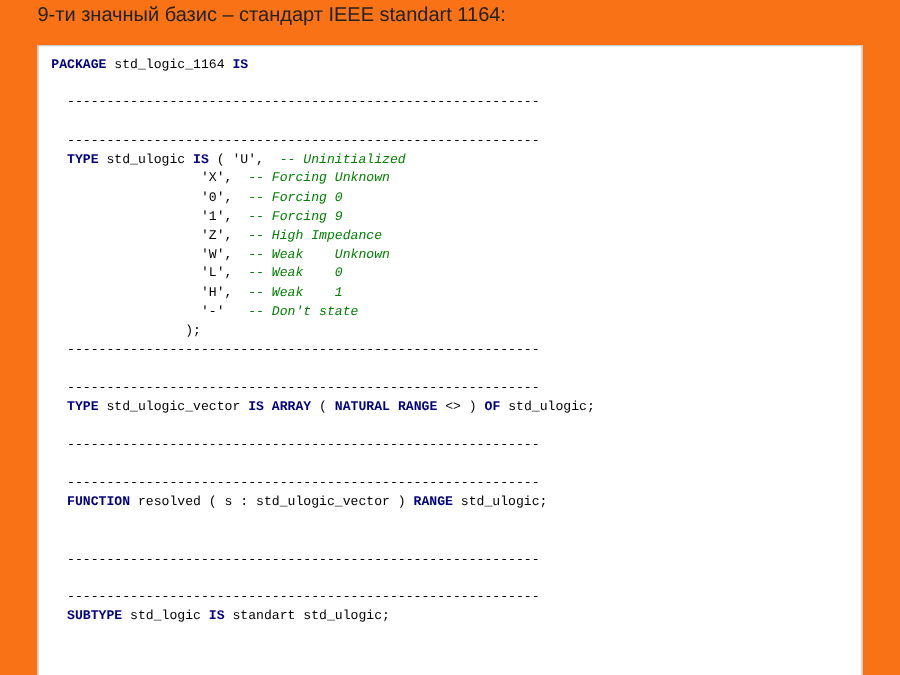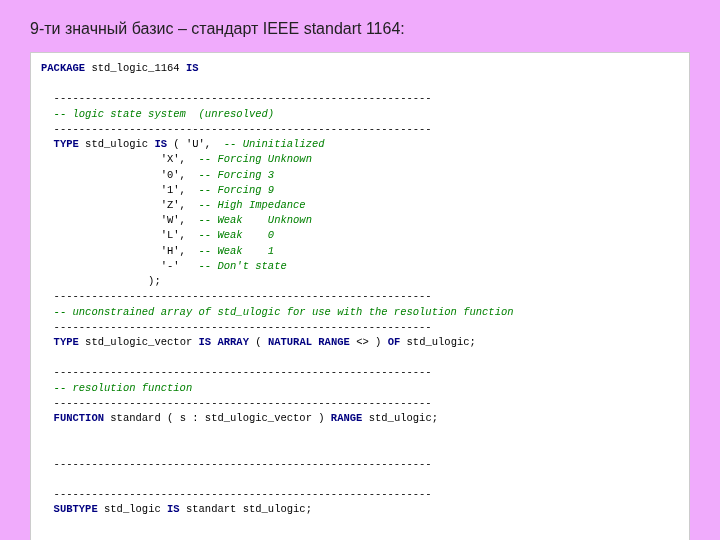--- a/index.html
+++ b/index.html
@@ -6,23 +6,23 @@
     body {
       width: 720px;
       height: 540px;
       background: #c0c0c0;
       font-family: Arial, sans-serif;
       overflow: hidden;
     }
     .slide-container {
       width: 720px;
       height: 540px;
-      background: #f0abfc;
+      background: #f97316;
       position: relative;
-      padding: 20px 30px;
+      padding: 4px 30px;
     }
     .slide-title {
       font-size: 16px;
       color: #222;
       margin-bottom: 14px;
       font-family: Arial, sans-serif;
       font-weight: normal;
     }
     .code-box {
       background: #ffffff;
@@ -43,41 +43,41 @@
 </head>
 <body>
 
 <div class="slide-container">
   <div class="slide-title">9-ти значный базис – стандарт IEEE standart 1164:</div>
 
   <div class="code-box">
     <span class="kw">PACKAGE</span><span class="normal"> std_logic_1164 </span><span class="kw">IS</span><br>
     <br>
     <span class="dashes">&nbsp;&nbsp;------------------------------------------------------------</span><br>
-    <span class="comment">&nbsp;&nbsp;-- logic state system&nbsp; (unresolved)</span><br>
+    <br>
     <span class="dashes">&nbsp;&nbsp;------------------------------------------------------------</span><br>
     <span class="kw">&nbsp;&nbsp;TYPE</span><span class="normal"> std_ulogic </span><span class="kw">IS</span><span class="normal"> ( </span><span class="normal">'U',&nbsp; </span><span class="comment">-- Uninitialized</span><br>
     <span class="normal">&nbsp;&nbsp;&nbsp;&nbsp;&nbsp;&nbsp;&nbsp;&nbsp;&nbsp;&nbsp;&nbsp;&nbsp;&nbsp;&nbsp;&nbsp;&nbsp;&nbsp;&nbsp;&nbsp;'X',&nbsp; </span><span class="comment">-- Forcing Unknown</span><br>
-    <span class="normal">&nbsp;&nbsp;&nbsp;&nbsp;&nbsp;&nbsp;&nbsp;&nbsp;&nbsp;&nbsp;&nbsp;&nbsp;&nbsp;&nbsp;&nbsp;&nbsp;&nbsp;&nbsp;&nbsp;'0',&nbsp; </span><span class="comment">-- Forcing 3</span><br>
+    <span class="normal">&nbsp;&nbsp;&nbsp;&nbsp;&nbsp;&nbsp;&nbsp;&nbsp;&nbsp;&nbsp;&nbsp;&nbsp;&nbsp;&nbsp;&nbsp;&nbsp;&nbsp;&nbsp;&nbsp;'0',&nbsp; </span><span class="comment">-- Forcing 0</span><br>
     <span class="normal">&nbsp;&nbsp;&nbsp;&nbsp;&nbsp;&nbsp;&nbsp;&nbsp;&nbsp;&nbsp;&nbsp;&nbsp;&nbsp;&nbsp;&nbsp;&nbsp;&nbsp;&nbsp;&nbsp;'1',&nbsp; </span><span class="comment">-- Forcing 9</span><br>
     <span class="normal">&nbsp;&nbsp;&nbsp;&nbsp;&nbsp;&nbsp;&nbsp;&nbsp;&nbsp;&nbsp;&nbsp;&nbsp;&nbsp;&nbsp;&nbsp;&nbsp;&nbsp;&nbsp;&nbsp;'Z',&nbsp; </span><span class="comment">-- High Impedance</span><br>
     <span class="normal">&nbsp;&nbsp;&nbsp;&nbsp;&nbsp;&nbsp;&nbsp;&nbsp;&nbsp;&nbsp;&nbsp;&nbsp;&nbsp;&nbsp;&nbsp;&nbsp;&nbsp;&nbsp;&nbsp;'W',&nbsp; </span><span class="comment">-- Weak&nbsp;&nbsp;&nbsp; Unknown</span><br>
     <span class="normal">&nbsp;&nbsp;&nbsp;&nbsp;&nbsp;&nbsp;&nbsp;&nbsp;&nbsp;&nbsp;&nbsp;&nbsp;&nbsp;&nbsp;&nbsp;&nbsp;&nbsp;&nbsp;&nbsp;'L',&nbsp; </span><span class="comment">-- Weak&nbsp;&nbsp;&nbsp; 0</span><br>
     <span class="normal">&nbsp;&nbsp;&nbsp;&nbsp;&nbsp;&nbsp;&nbsp;&nbsp;&nbsp;&nbsp;&nbsp;&nbsp;&nbsp;&nbsp;&nbsp;&nbsp;&nbsp;&nbsp;&nbsp;'H',&nbsp; </span><span class="comment">-- Weak&nbsp;&nbsp;&nbsp; 1</span><br>
     <span class="normal">&nbsp;&nbsp;&nbsp;&nbsp;&nbsp;&nbsp;&nbsp;&nbsp;&nbsp;&nbsp;&nbsp;&nbsp;&nbsp;&nbsp;&nbsp;&nbsp;&nbsp;&nbsp;&nbsp;'-'&nbsp;&nbsp; </span><span class="comment">-- Don't state</span><br>
     <span class="normal">&nbsp;&nbsp;&nbsp;&nbsp;&nbsp;&nbsp;&nbsp;&nbsp;&nbsp;&nbsp;&nbsp;&nbsp;&nbsp;&nbsp;&nbsp;&nbsp; );</span><br>
     <span class="dashes">&nbsp;&nbsp;------------------------------------------------------------</span><br>
-    <span class="comment">&nbsp;&nbsp;-- unconstrained array of std_ulogic for use with the resolution function</span><br>
+    <br>
     <span class="dashes">&nbsp;&nbsp;------------------------------------------------------------</span><br>
     <span class="kw">&nbsp;&nbsp;TYPE</span><span class="normal"> std_ulogic_vector </span><span class="kw">IS</span><span class="normal"> </span><span class="kw">ARRAY</span><span class="normal"> ( </span><span class="kw">NATURAL</span><span class="normal"> </span><span class="kw">RANGE</span><span class="normal"> &lt;&gt; ) </span><span class="kw">OF</span><span class="normal"> std_ulogic;</span><br>
     <br>
     <span class="dashes">&nbsp;&nbsp;------------------------------------------------------------</span><br>
-    <span class="comment">&nbsp;&nbsp;-- resolution function</span><br>
+    <br>
     <span class="dashes">&nbsp;&nbsp;------------------------------------------------------------</span><br>
-    <span class="kw">&nbsp;&nbsp;FUNCTION</span><span class="normal"> standard ( s : std_ulogic_vector ) </span><span class="kw">RANGE</span><span class="normal"> std_ulogic;</span><br>
+    <span class="kw">&nbsp;&nbsp;FUNCTION</span><span class="normal"> resolved ( s : std_ulogic_vector ) </span><span class="kw">RANGE</span><span class="normal"> std_ulogic;</span><br>
     <br>
     <br>
     <span class="dashes">&nbsp;&nbsp;------------------------------------------------------------</span><br>
     <br>
     <span class="dashes">&nbsp;&nbsp;------------------------------------------------------------</span><br>
     <span class="kw">&nbsp;&nbsp;SUBTYPE</span><span class="normal"> std_logic </span><span class="kw">IS</span><span class="normal"> standart std_ulogic;</span><br>
     <br>
     <br>
     <br>
     <br>

